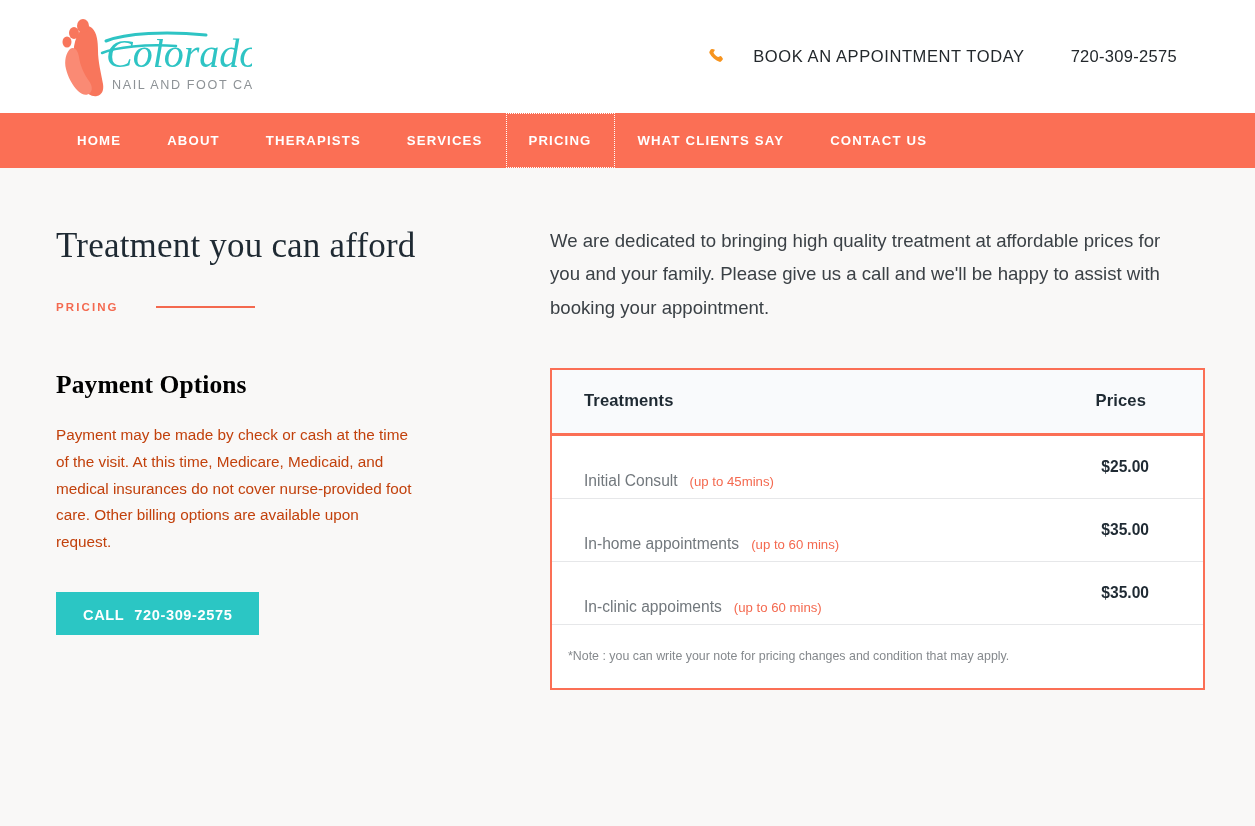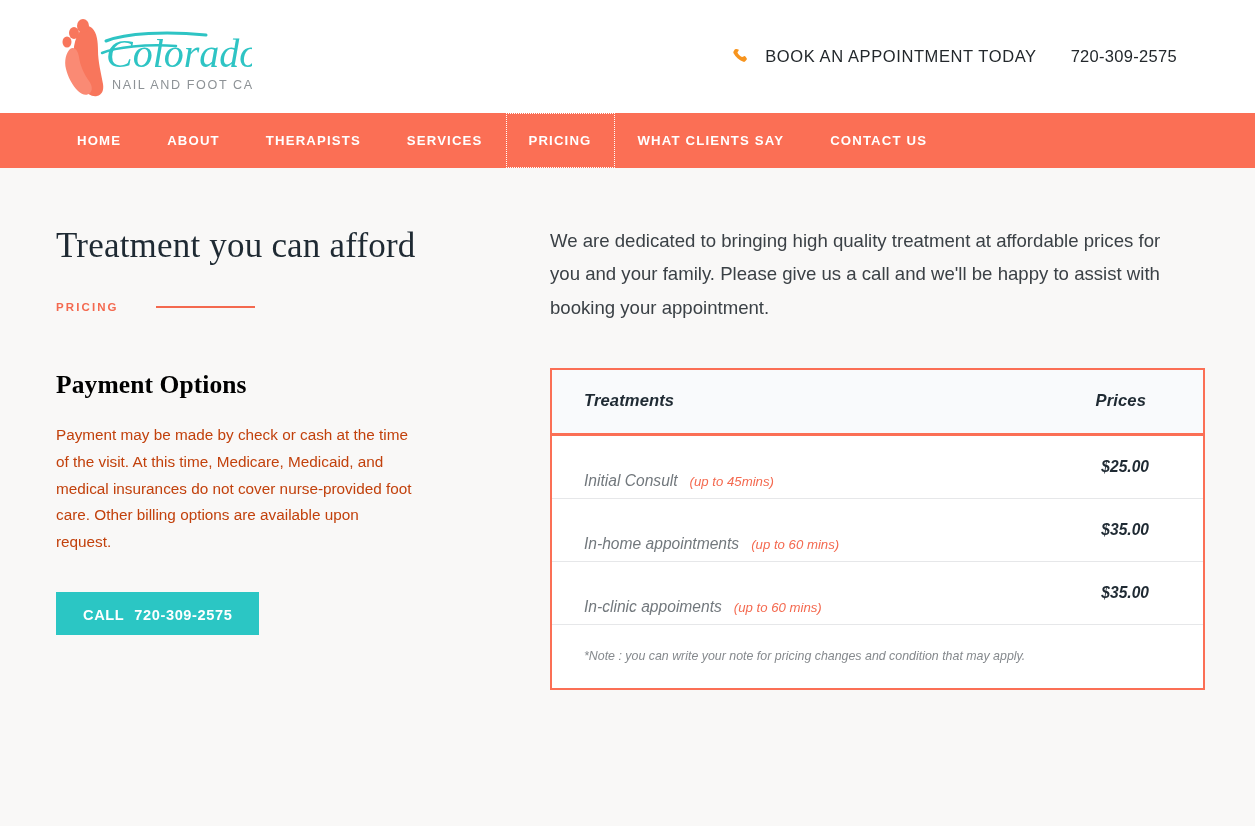--- a/index.html
+++ b/index.html
@@ -30,21 +30,21 @@
     display: block;
     width: 196px;
     height: 88px;
     position: relative;
   }
   .logo svg { display: block; }
 
   .header-contact {
     display: flex;
     align-items: center;
-    gap: 4px;
+    gap: 16px;
     white-space: nowrap;
   }
   .phone-icon {
     display: inline-block;
     width: 19px;
     height: 19px;
     margin-right: 11px;
     color: #f7941e;
     line-height: 0;
   }
@@ -174,21 +174,20 @@
     margin: 0;
     max-width: 628px;
   }
 
   
   .pricing-table {
     margin-top: 44px;
     border: 2px solid #fb6f55;
     width: 655px;
     background: #ec4899;
-    font-style: italic;
   }
   .pt-head {
     display: flex;
     align-items: center;
     justify-content: space-between;
     height: 66px;
     background: #f9fafc;
     border-bottom: 3px solid #fb6f55;
     padding: 0 32px;
   }
@@ -229,21 +228,21 @@
     font-size: 15.6px;
     font-weight: bold;
     color: #1f2a33;
     padding-right: 22px;
   }
 
   .pt-note {
     height: 63px;
     display: flex;
     align-items: center;
-    padding: 0 32px;
+    padding: 0 16px;
     background: #ffffff;
   }
   .pt-note-text {
     font-size: 12.4px;
     color: #85898d;
   }
 </style>
 </head>
 <body>
 

